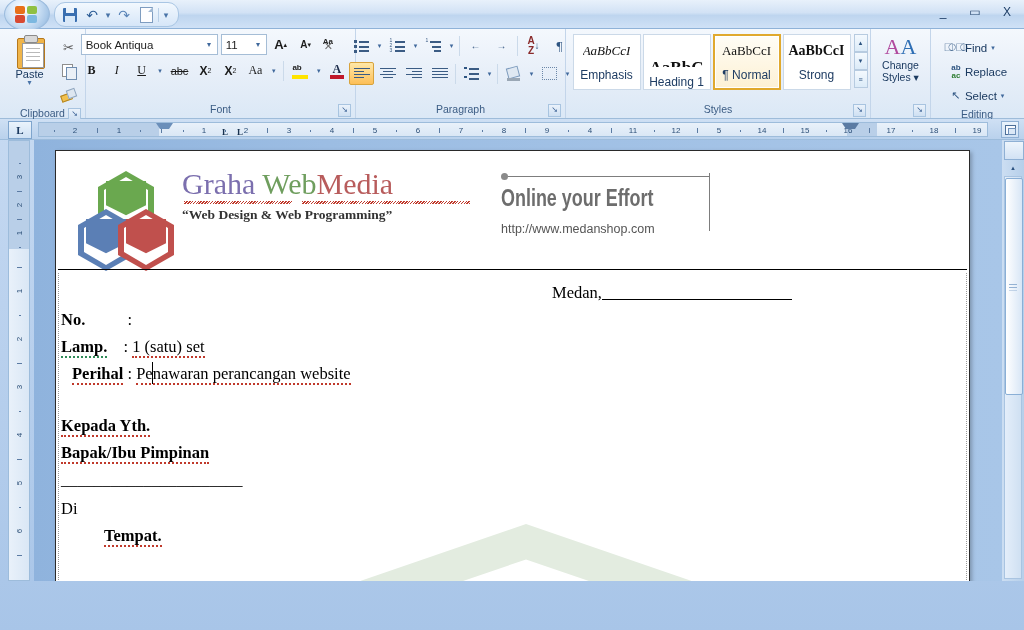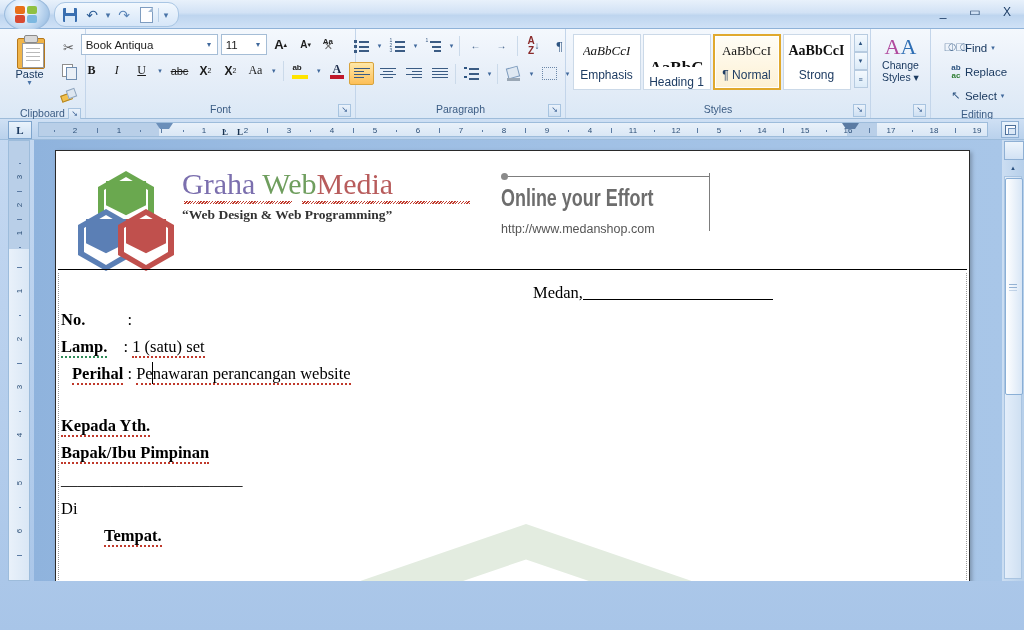--- a/index.html
+++ b/index.html
@@ -794,21 +794,21 @@
             <div class="sl-urls">
               <div>http://www.medanshop.com</div>
             </div>
           </div>
 
           <div class="lh-line" style="top:118px;left:2px;right:2px"></div>
           <div class="bound" style="left:2px;top:122px;right:2px;height:320px;border-top:none"></div>
         </div>
 
         <div class="doc">
-          <div class="dline" style="left:477px;top:132px">
+          <div class="dline" style="left:496px;top:132px">
             <span>Medan,</span><span class="ul-blank" style="width:190px"></span>
           </div>
 
           <div class="dline" style="left:5px;top:159px">
             <b>No.</b>
             <span style="display:inline-block;width:38px"></span><span>:</span><span></span>
           </div>
 
           <div class="dline" style="left:5px;top:186px">
             <b class="sp-grn">Lamp.</b>

